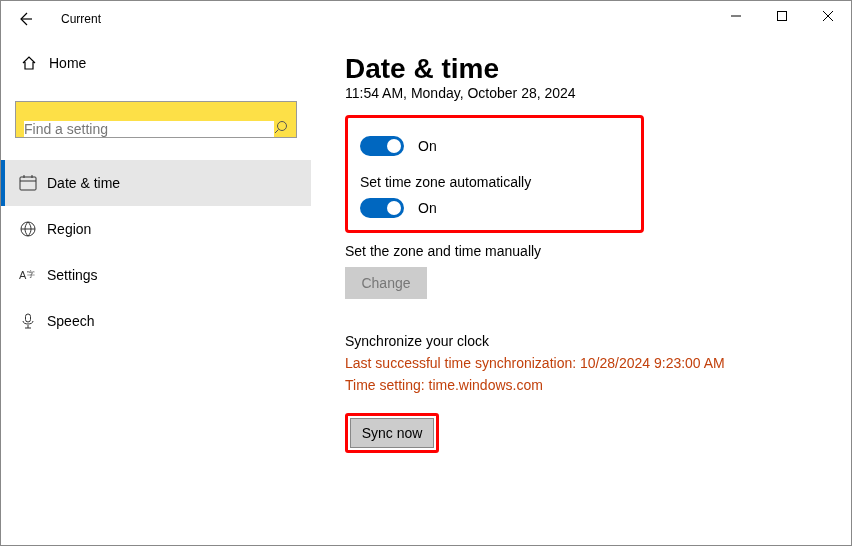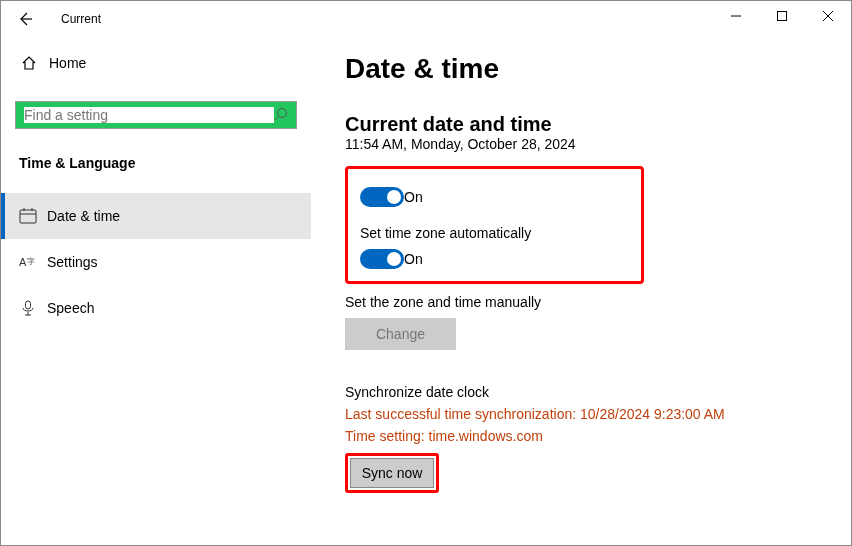--- a/index.html
+++ b/index.html
@@ -69,26 +69,26 @@
       font-size: 16px;
       display:flex;
       align-items:center;
     }
     .home-row .label {
       font-size: 14px;
       margin-left: 4px;
     }
     .search-box {
       margin-top: 18px;
-      height: 28px;
+      height: 37px;
       border: 1px solid #999;
       display: flex;
-      align-items: center;
+      align-items: flex-end;
       padding: 0 8px;
-      background: #22c55e;
+      background: #fde047;
     }
     .search-box input {
       flex: 1;
       border: none;
       outline: none;
       font-size: 14px;
     }
     .search-box input::placeholder { color: #777; }
     .search-icon {
       font-size: 14px;
@@ -180,47 +180,48 @@
       position: absolute;
       right: 3px;
       top: 3px;
       width: 14px;
       height: 14px;
       background: #fff;
       border-radius: 50%;
     }
     .toggle-state {
       font-size: 14px;
+      margin-left: 14px;
     }
     .second-setting { margin-top: 18px; }
     .manual-label {
       margin-top: 10px;
       font-size: 14px;
     }
     .change-btn {
       margin-top: 8px;
       height: 32px;
-      width: 111px;
+      width: 82px;
       background: #ccc;
       border: none;
       color: #777;
       font-size: 14px;
       padding: 0;
     }
     .sync-heading {
       margin-top: 34px;
       font-size: 14px;
     }
     .sync-sub {
       margin-top: 6px;
       font-size: 14px;
       color: #c2410c;
     }
     .sync-btn-wrap {
-      margin-top: 9px;
+      margin-top: 20px;
       display: inline-block;
       border: 3px solid #ff0000;
       border-radius: 3px;
       padding: 2px;
     }
     .sync-btn {
       height: 30px;
       width: 84px;
       background: #ccc;
       border: 1px solid #888;
@@ -270,73 +271,80 @@
     </div>
     <div class="search-box">
       <input type="text" placeholder="Find a setting" style="">
       <span class="search-icon">
         <svg width="14" height="14" viewBox="0 0 14 14">
             <circle cx="6" cy="6" r="4.5" stroke="#555" fill="none" stroke-width="1"></circle>
             <path d="M9.5 9.5 L13 13" stroke="#555" stroke-width="1"></path>
           </svg>
       </span>
     </div>
-    <div class="category-heading">Time &amp; Language</div>
     <div class="nav">
       <div class="nav-item active">
         <span class="icon">
           <svg width="18" height="18" viewBox="0 0 18 18">
               <rect x="1" y="3" width="16" height="13" rx="1" stroke="#333" fill="none"></rect>
               <path d="M1 7 H17" stroke="#333"></path>
               <path d="M5 1 V4 M13 1 V4" stroke="#333"></path>
             </svg>
         </span>
         <span class="label">Date &amp; time</span>
       </div>
       <div class="nav-item">
         <span class="icon">
           <svg width="18" height="18" viewBox="0 0 18 18">
+              <circle cx="9" cy="9" r="7" stroke="#333" fill="none"></circle>
+              <path d="M2 9 H16 M9 2 C5 6 5 12 9 16 C13 12 13 6 9 2" stroke="#333" fill="none"></path>
+            </svg>
+        </span>
+        <span class="label">Region</span>
+      </div>
+      <div class="nav-item">
+        <span class="icon">
+          <svg width="18" height="18" viewBox="0 0 18 18">
               <text x="0" y="13" font-size="11" fill="#333" font-family="Segoe UI">A</text>
               <text x="8" y="11" font-size="8" fill="#333">字</text>
             </svg>
         </span>
         <span class="label">Settings</span>
       </div>
       <div class="nav-item">
         <span class="icon">
           <svg width="18" height="18" viewBox="0 0 18 18">
               <rect x="6.5" y="2" width="5" height="8" rx="2.5" stroke="#333" fill="none"></rect>
               <path d="M4 9 C4 13 14 13 14 9 M9 13 V16 M6 16 H12" stroke="#333" fill="none"></path>
             </svg>
         </span>
         <span class="label">Speech</span>
       </div>
     </div>
   </div>
 
   <div class="main">
     <div class="page-title">Date &amp; time</div>
-    <div class="section-heading">Current date and time</div>
     <div class="current-dt">11:54 AM, Monday, October 28, 2024</div>
 
     <div class="highlight-box">
       <div class="toggle-row">
         <div class="toggle"></div>
         <div class="toggle-state">On</div>
       </div>
       <div class="setting-label second-setting">Set time zone automatically</div>
       <div class="toggle-row">
         <div class="toggle"></div>
         <div class="toggle-state">On</div>
       </div>
     </div>
 
     <div class="manual-label">Set the zone and time manually</div>
     <button class="change-btn" disabled="">Change</button>
 
-    <div class="sync-heading">Synchronize date clock</div>
+    <div class="sync-heading">Synchronize your clock</div>
     <div class="sync-sub">Last successful time synchronization: 10/28/2024 9:23:00 AM</div>
     <div class="sync-sub">Time setting: time.windows.com</div>
     <div class="sync-btn-wrap">
       <button class="sync-btn">Sync now</button>
     </div>
   </div>
 </div>
 
 </body></html>

